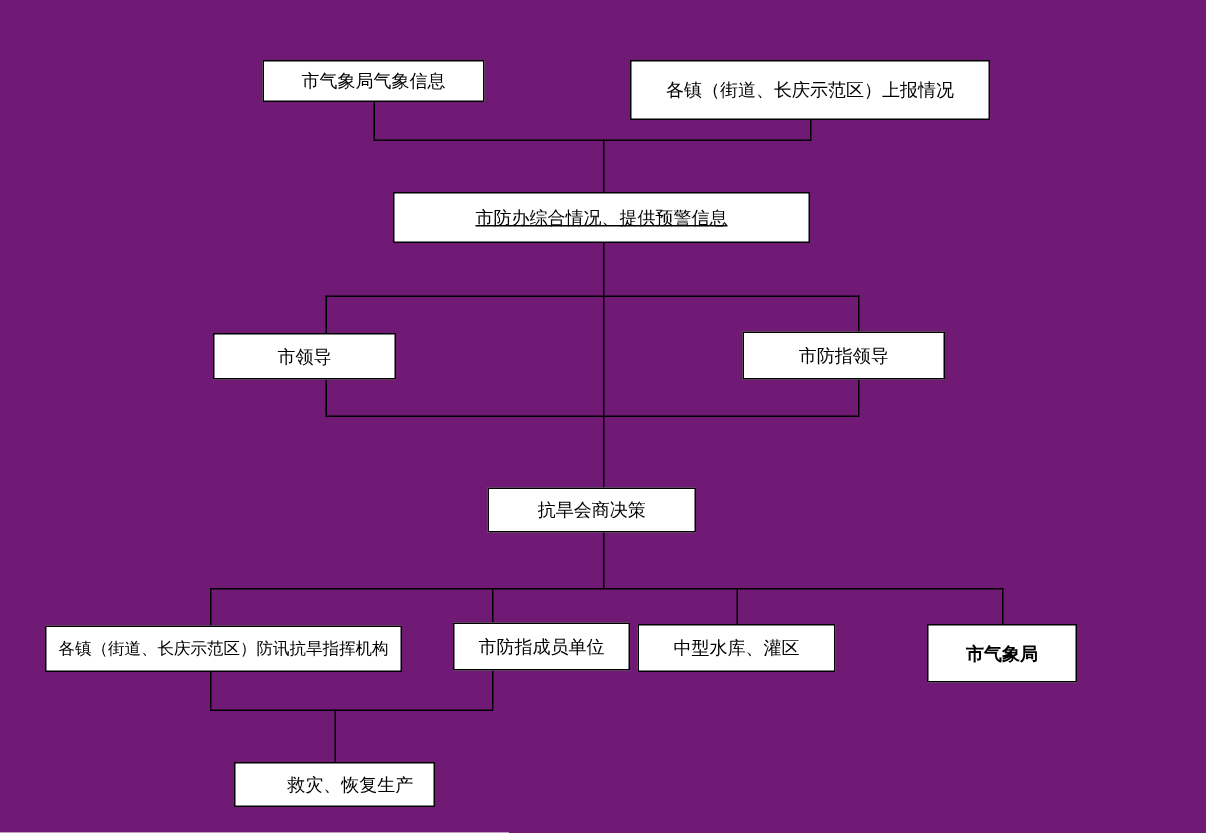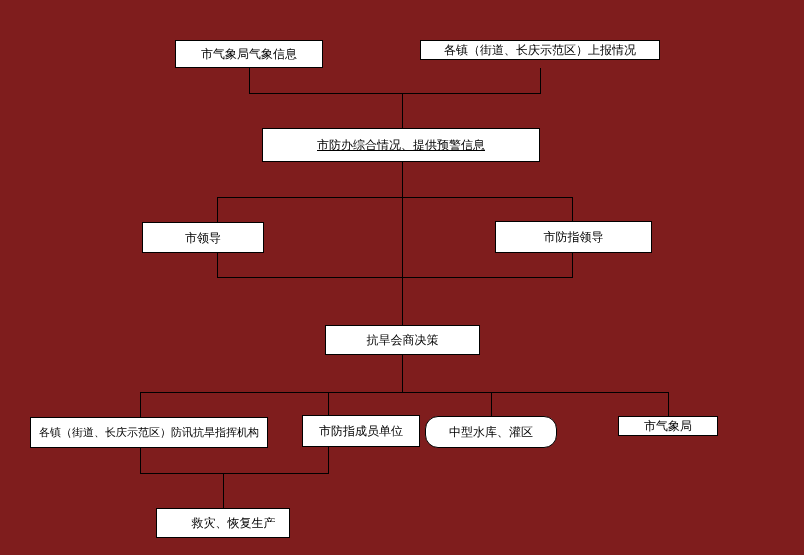--- a/index.html
+++ b/index.html
@@ -1,20 +1,20 @@
 <!DOCTYPE html>
 <html><head>
 <meta charset="utf-8">
 <style>
   html, body { margin: 0; padding: 0; background: #ffffff; }
   #canvas {
     position: relative;
     width: 804px;
     height: 555px;
-    background: #7f1d1d;
+    background: #701a75;
     font-family: "DejaVu Sans", "Liberation Sans", sans-serif;
     color: #000000;
     overflow: hidden;
   }
   .node {
     position: absolute;
     box-sizing: border-box;
     border: 1px solid #000000;
     background: #ffffff;
     display: flex;
@@ -25,29 +25,29 @@
     white-space: nowrap;
     text-align: center;
     z-index: 2;
   }
   .line { position: absolute; background: #000000; z-index: 1; }
   .vline { width: 1px; }
   .hline { height: 1px; }
 
   
   #n-met-info        { left:175px; top:40px;  width:148px; height:28px; }
-  #n-town-report     { left:420px; top:40px;  width:240px; height:20px; }
+  #n-town-report     { left:420px; top:40px;  width:240px; height:40px; }
   #n-fangban         { left:262px; top:128px; width:278px; height:34px;text-decoration:underline; }
   #n-city-leaders    { left:142px; top:222px; width:122px; height:31px; }
-  #n-fangzhi-leaders { left:495px; top:221px; width:157px; height:32px; }
-  #n-consult         { left:325px; top:325px; width:155px; height:30px; }
+  #n-fangzhi-leaders { left:495px; top:221px; width:135px; height:32px; }
+  #n-consult         { left:325px; top:325px; width:139px; height:30px; }
   #n-town-hq         { left:30px;  top:417px; width:238px; height:31px; font-size:11px; }
   #n-members         { left:270px; top:415px; width:118px; height:32px;margin-left:32px; }
-  #n-reservoirs      { left:425px; top:416px; width:132px; height:32px;border-radius:13px; }
-  #n-met-bureau      { left:618px; top:416px; width:100px; height:20px; }
+  #n-reservoirs      { left:425px; top:416px; width:132px; height:32px; }
+  #n-met-bureau      { left:618px; top:416px; width:100px; height:39px;font-weight:bold; }
   #n-relief          { left:156px; top:508px; width:134px; height:30px;padding-left:21px; }
 
   
   #v1  { left:249px; top:68px;  height:25px; }
   #v2  { left:540px; top:68px;  height:25px; }
   #h1  { left:249px; top:93px;  width:292px; }
   #v3  { left:402px; top:93px;  height:35px; }
   #v4  { left:402px; top:162px; height:163px; }
   #h2  { left:217px; top:197px; width:356px; }
   #v5  { left:217px; top:197px; height:25px; }

